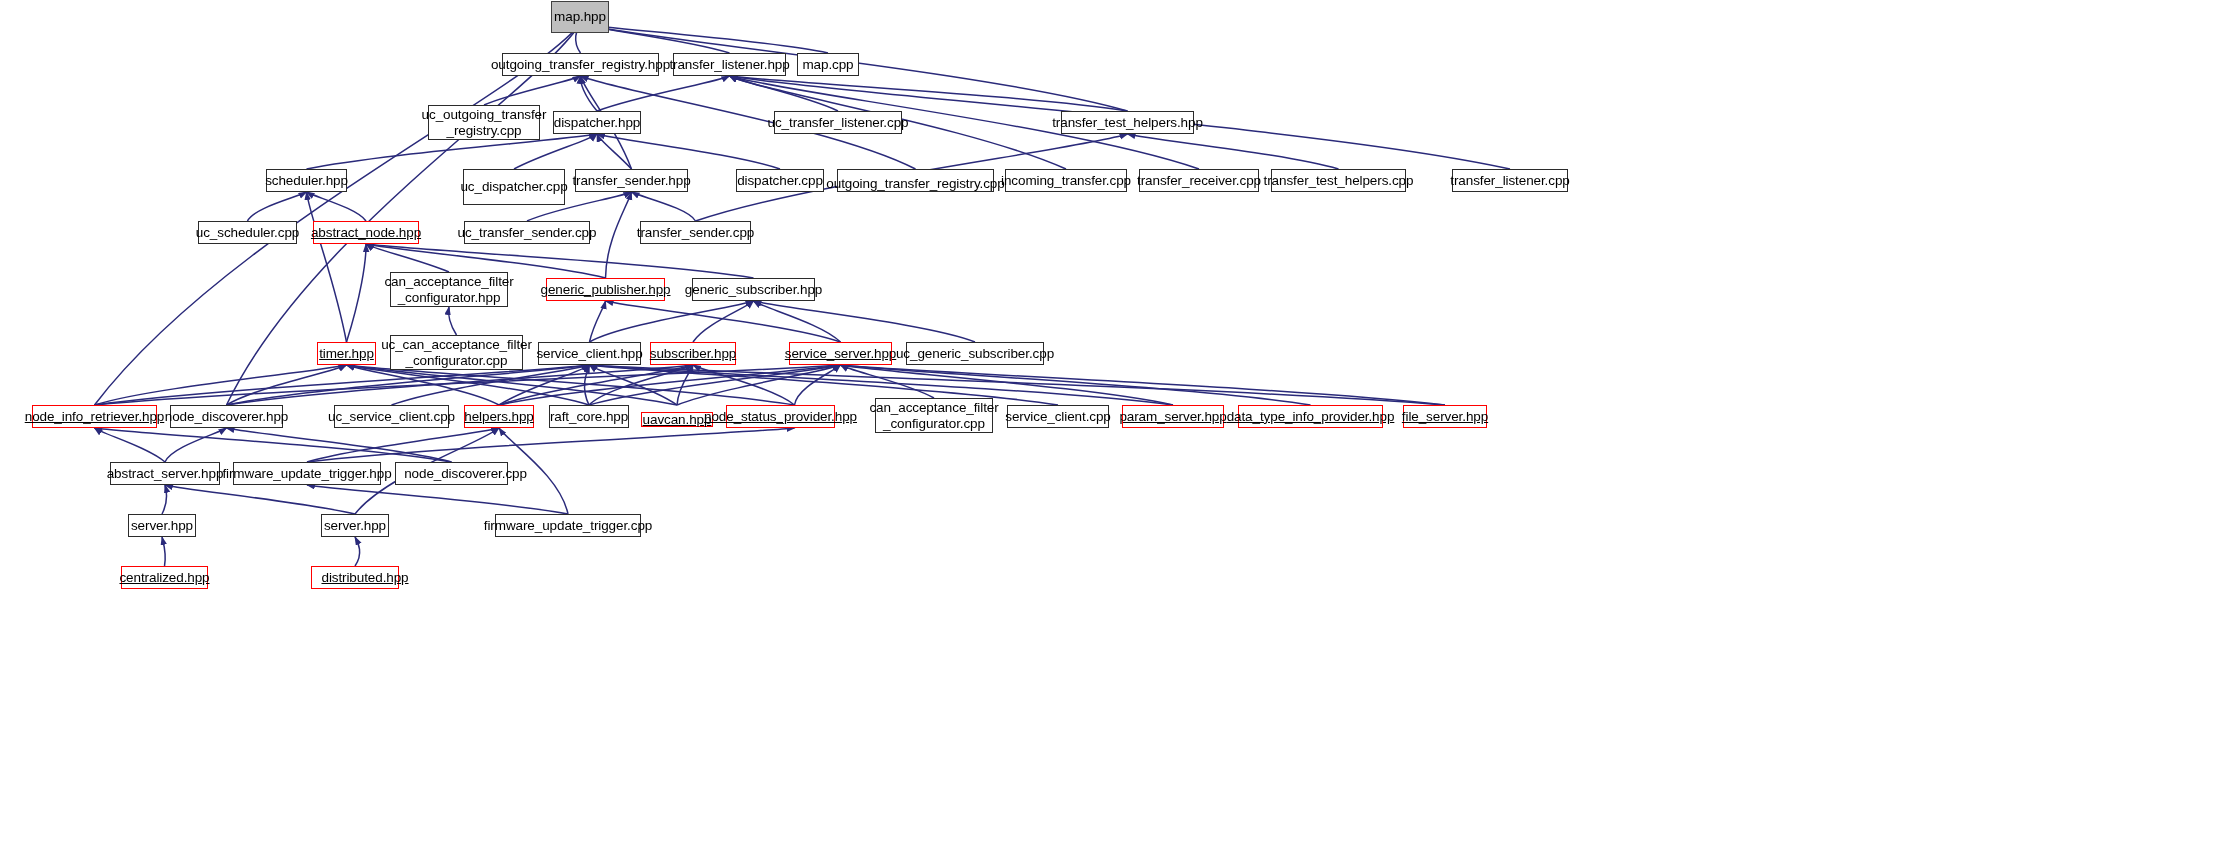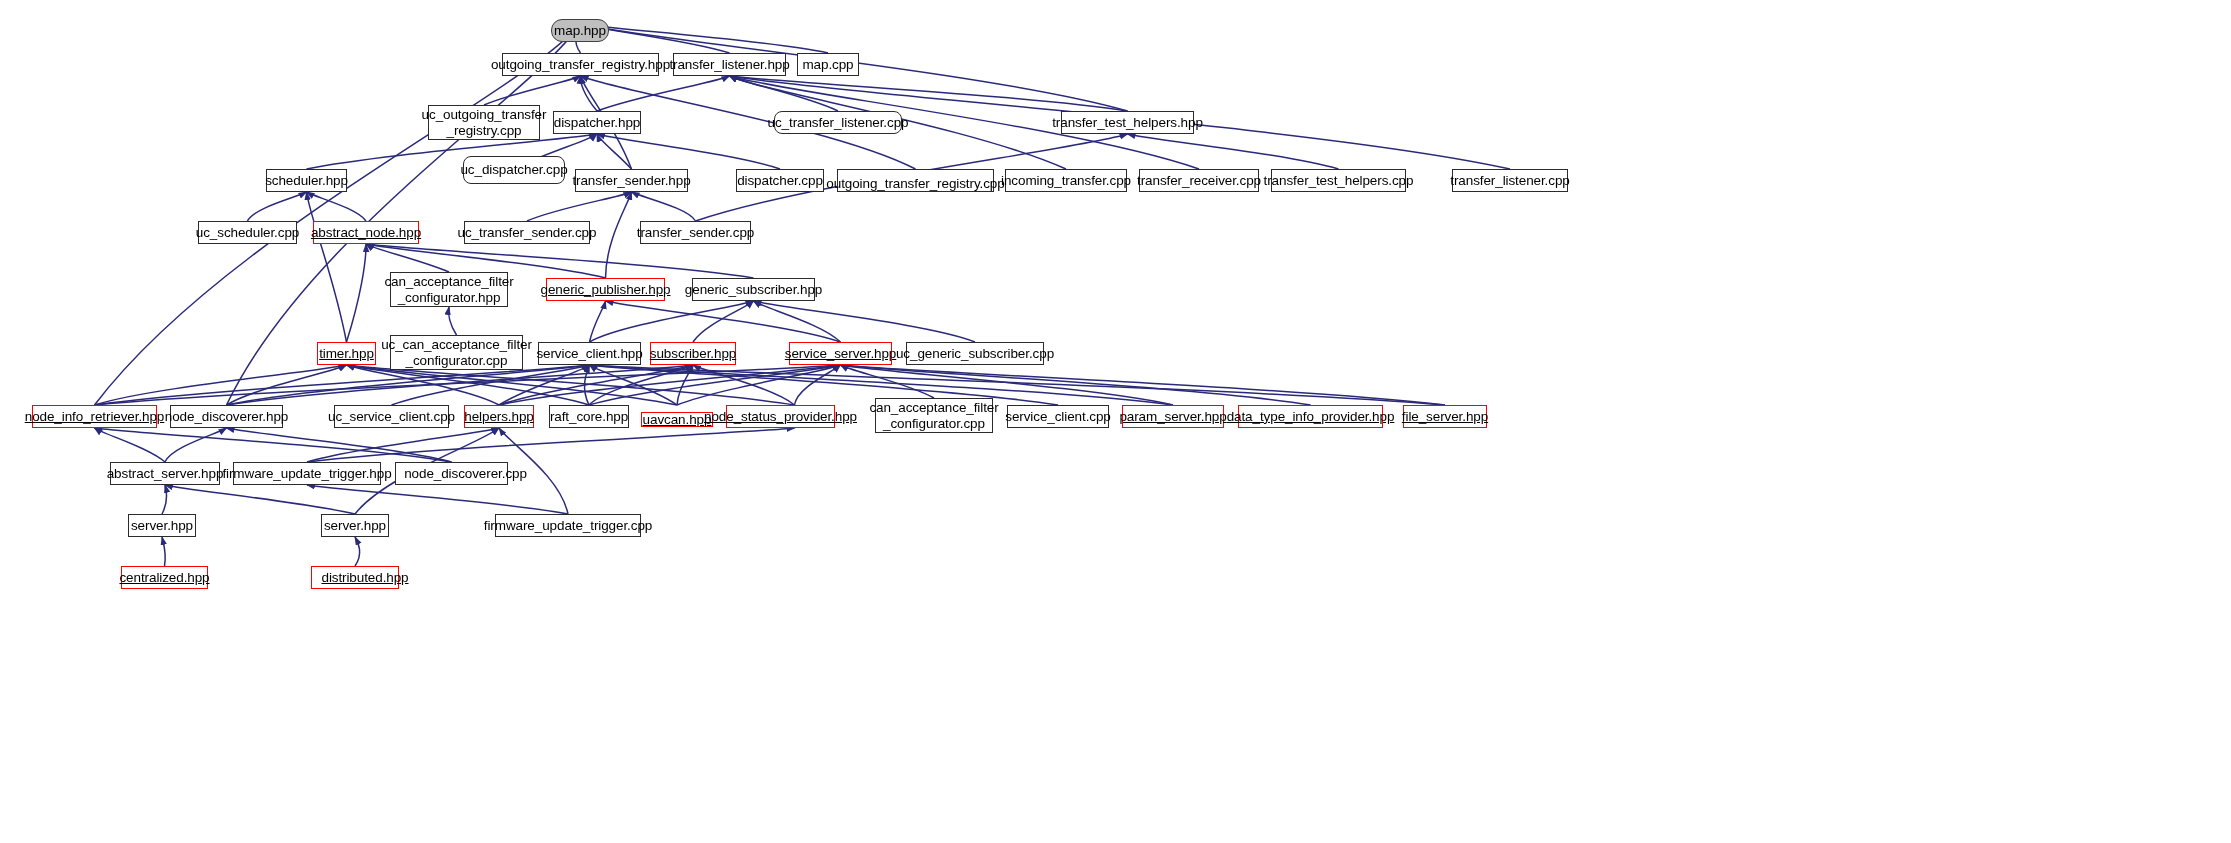--- a/index.html
+++ b/index.html
@@ -113,31 +113,31 @@
         <path d="M355,514 C385,475.3 479.92,443.48 499,428" marker-end="url(#arrow)"></path>
         <path d="M307,462 C428.875,446.7 736,434.12 794.5,428" marker-end="url(#arrow)"></path>
         <path d="M162,514 C168.75,500.95 166.44,490.22 165,485" marker-end="url(#arrow)"></path>
         <path d="M355,514 C298.5,500.95 185.10000000000002,490.22 165,485" marker-end="url(#arrow)"></path>
         <path d="M568,514 C499.75,500.95 337.42,490.22 307,485" marker-end="url(#arrow)"></path>
         <path d="M164.5,566 C166.875,552.95 163.20000000000002,542.22 162,537" marker-end="url(#arrow)"></path>
         <path d="M355,566 C364,552.95 357.7,542.22 355,537" marker-end="url(#arrow)"></path>
       </g>
   </svg>
   <div id="node-layer">
-      <div class="node root" style="left: 551px; top: 19px; width: 58px; height: 23px; border-radius: 11px;"><span>map.hpp</span></div>
+      <div class="node root" style="left: 551px; top: 1px; width: 58px; height: 32px;"><span>map.hpp</span></div>
       <div class="node" style="left: 502px; top: 53px; width: 157px; height: 23px;"><span>outgoing_transfer_registry.hpp</span></div>
       <div class="node" style="left: 673px; top: 53px; width: 113px; height: 23px;"><span>transfer_listener.hpp</span></div>
       <div class="node" style="left: 797px; top: 53px; width: 62px; height: 23px;"><span>map.cpp</span></div>
       <div class="node" style="left: 428px; top: 105px; width: 112px; height: 35px;"><span>uc_outgoing_transfer
 _registry.cpp</span></div>
       <div class="node" style="left: 553px; top: 111px; width: 88px; height: 23px;"><span>dispatcher.hpp</span></div>
-      <div class="node" style="left: 774px; top: 111px; width: 128px; height: 23px; border-radius: 8px;"><span>uc_transfer_listener.cpp</span></div>
+      <div class="node" style="left: 774px; top: 111px; width: 128px; height: 23px;"><span>uc_transfer_listener.cpp</span></div>
       <div class="node" style="left: 1061px; top: 111px; width: 133px; height: 23px;"><span>transfer_test_helpers.hpp</span></div>
       <div class="node" style="left: 266px; top: 169px; width: 81px; height: 23px;"><span>scheduler.hpp</span></div>
-      <div class="node" style="left: 463px; top: 156px; width: 102px; height: 28px; border-radius: 8px;"><span>uc_dispatcher.cpp</span></div>
+      <div class="node" style="left: 463px; top: 169px; width: 102px; height: 36px;"><span>uc_dispatcher.cpp</span></div>
       <div class="node" style="left: 575px; top: 169px; width: 113px; height: 23px; align-items: center;"><span>transfer_sender.hpp</span></div>
       <div class="node" style="left: 736px; top: 169px; width: 88px; height: 23px;"><span>dispatcher.cpp</span></div>
       <div class="node" style="left: 837px; top: 169px; width: 157px; height: 23px; align-items: flex-end;"><span>outgoing_transfer_registry.cpp</span></div>
       <div class="node" style="left: 1005px; top: 169px; width: 122px; height: 23px;"><span>incoming_transfer.cpp</span></div>
       <div class="node" style="left: 1139px; top: 169px; width: 120px; height: 23px;"><span>transfer_receiver.cpp</span></div>
       <div class="node" style="left: 1271px; top: 169px; width: 135px; height: 23px;"><span>transfer_test_helpers.cpp</span></div>
       <div class="node" style="left: 1452px; top: 169px; width: 116px; height: 23px;"><span>transfer_listener.cpp</span></div>
       <div class="node" style="left: 198px; top: 221px; width: 99px; height: 23px;"><span>uc_scheduler.cpp</span></div>
       <div class="node red" style="left: 313px; top: 221px; width: 106px; height: 23px;"><span>abstract_node.hpp</span></div>
       <div class="node" style="left: 464px; top: 221px; width: 126px; height: 23px;"><span>uc_transfer_sender.cpp</span></div>

